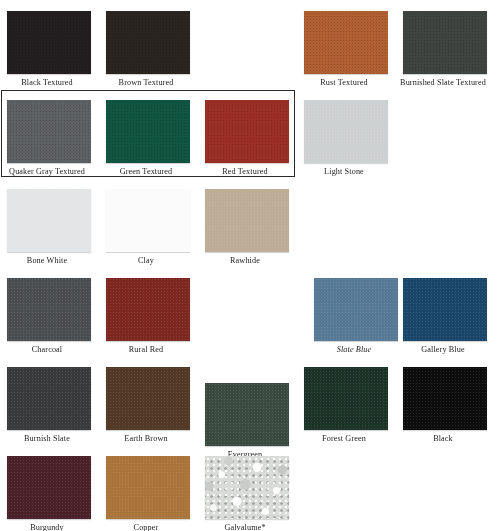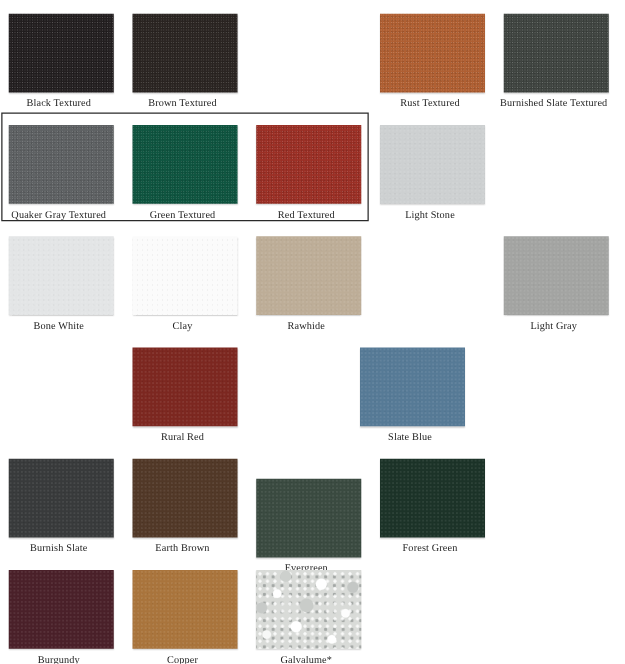--- a/index.html
+++ b/index.html
@@ -162,48 +162,56 @@
         <div class="label">Bone White</div>
       </div>
       <div class="cell" style="left: 99px; top: 178px;">
         <div class="chip" style="background-color: rgb(251, 251, 251);"></div>
         <div class="label">Clay</div>
       </div>
       <div class="cell" style="left: 198px; top: 178px;">
         <div class="chip" style="background-color: rgb(189, 173, 151);"></div>
         <div class="label">Rawhide</div>
       </div>
-      <div class="cell" style="left: 396px; top: 178px;">
-        <div class="chip" style="background-color: rgb(163, 164, 162);"></div>
-        <div class="label">Light Gray</div>
+      <div class="cell" style="left: 0px; top: 267px;">
+        <div class="chip" style="background-color: rgb(75, 78, 80);"></div>
+        <div class="label">Charcoal</div>
       </div>
       <div class="cell" style="left: 99px; top: 267px;">
         <div class="chip" style="background-color: rgb(124, 39, 32);"></div>
         <div class="label">Rural Red</div>
       </div>
-      <div class="cell" style="left: 281px; top: 267px;">
+      <div class="cell" style="left: 307px; top: 267px; font-style: italic;">
         <div class="chip" style="background-color: rgb(86, 122, 150);"></div>
         <div class="label">Slate Blue</div>
+      </div>
+      <div class="cell" style="left: 396px; top: 267px;">
+        <div class="chip" style="background-color: rgb(26, 70, 105);"></div>
+        <div class="label">Gallery Blue</div>
       </div>
       <div class="cell" style="left: 0px; top: 356px;">
         <div class="chip" style="background-color: rgb(56, 58, 59);"></div>
         <div class="label">Burnish Slate</div>
       </div>
       <div class="cell" style="left: 99px; top: 356px;">
         <div class="chip" style="background-color: rgb(81, 56, 39);"></div>
         <div class="label">Earth Brown</div>
       </div>
       <div class="cell" style="left: 198px; top: 372px;">
         <div class="chip" style="background-color: rgb(58, 74, 64);"></div>
         <div class="label">Evergreen</div>
       </div>
       <div class="cell" style="left: 297px; top: 356px;">
         <div class="chip" style="background-color: rgb(28, 51, 40);"></div>
         <div class="label">Forest Green</div>
       </div>
+      <div class="cell" style="left: 396px; top: 356px;">
+        <div class="chip" style="background-color: rgb(13, 13, 14);"></div>
+        <div class="label">Black</div>
+      </div>
       <div class="cell" style="left: 0px; top: 445px;">
         <div class="chip" style="background-color: rgb(74, 32, 41);"></div>
         <div class="label">Burgundy</div>
       </div>
       <div class="cell" style="left: 99px; top: 445px;">
         <div class="chip" style="background-color: rgb(169, 116, 60);"></div>
         <div class="label">Copper</div>
       </div>
       <div class="cell" style="left: 198px; top: 445px;">
         <div class="chip spangle" style="background-color: rgb(217, 219, 216);"></div>

